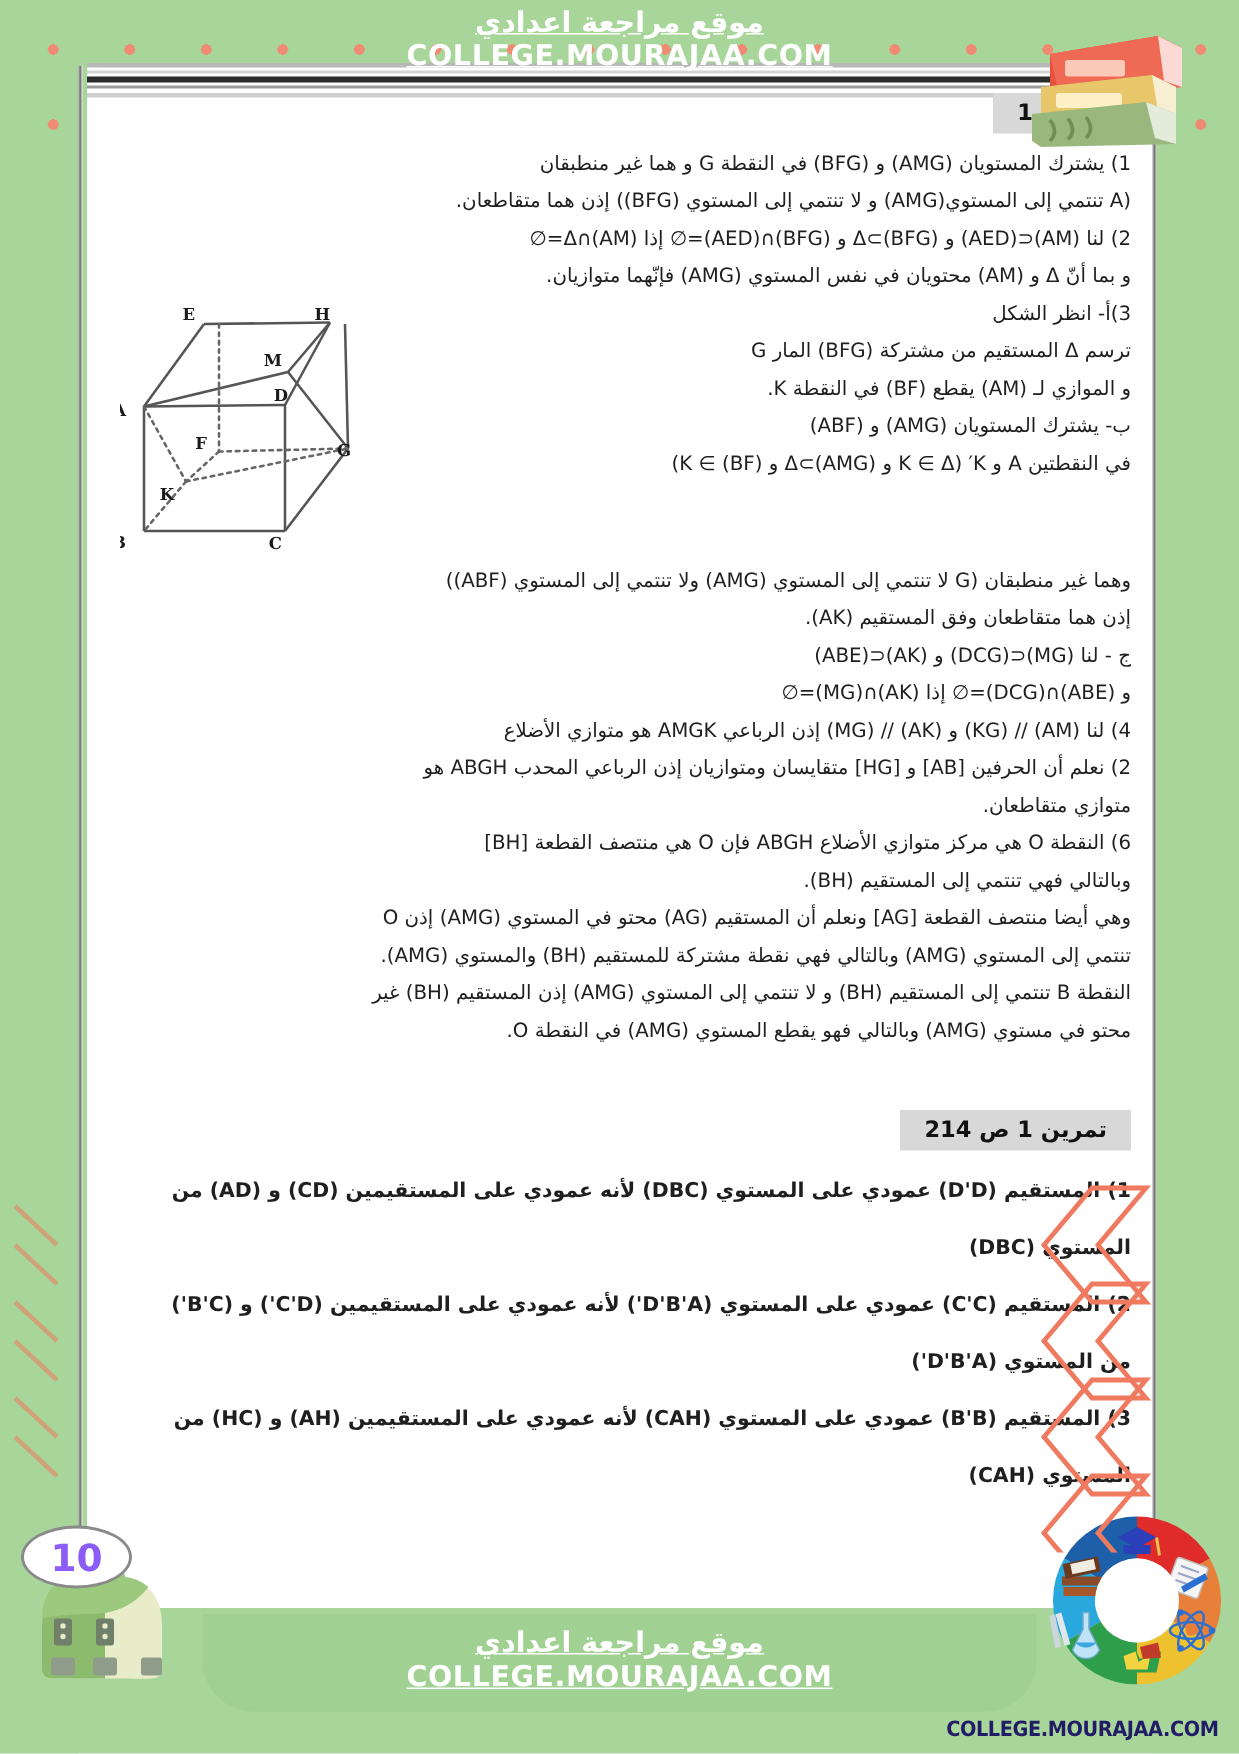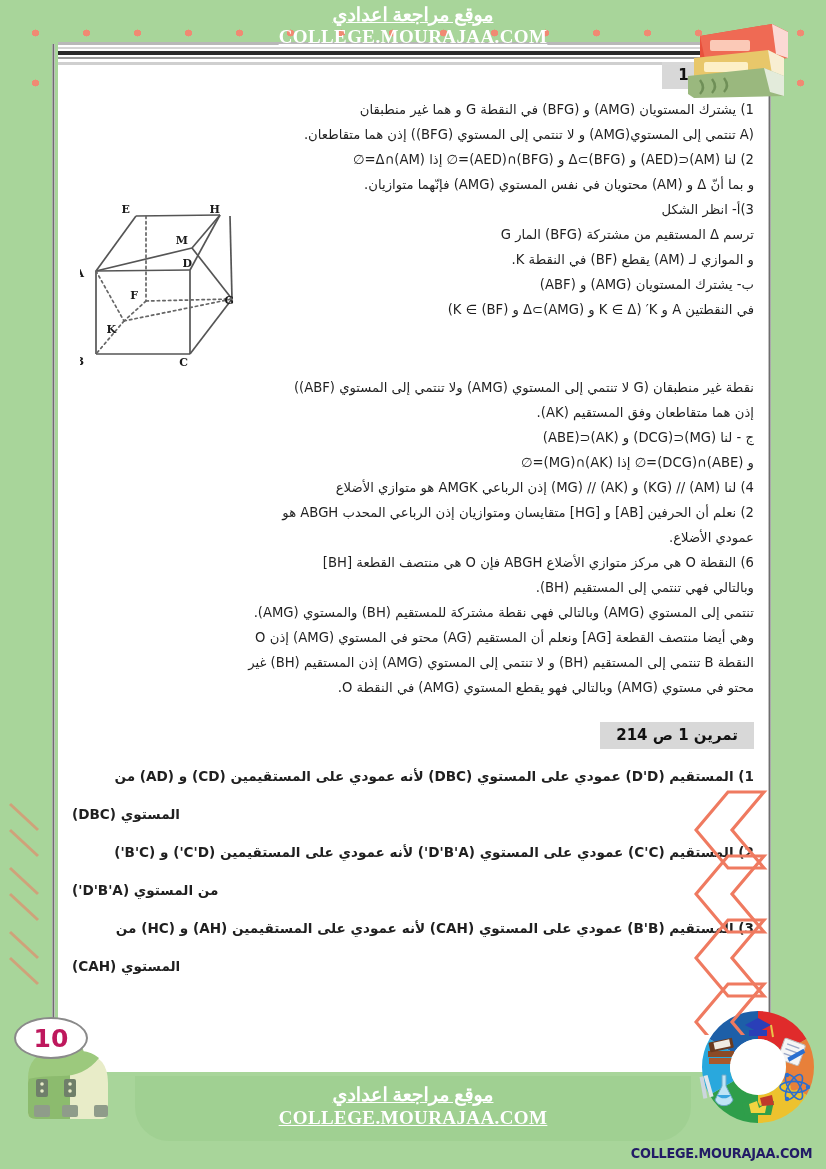--- a/index.html
+++ b/index.html
@@ -104,21 +104,20 @@
 
   
   .banner {
     position: absolute;
     left: 135px;
     width: 556px;
     text-align: center;
     color: #ffffff;
     z-index: 12;
     line-height: 1.18;
-    font-family: Liberation Serif, serif;
   }
   .banner-top { top: 4px; }
   .banner-bottom {
     bottom: 28px;
     background: #a0d092;
     border-radius: 0 0 34px 34px;
     padding: 8px 0 12px;
   }
   .banner .ar {
     font-size: 19px;
@@ -173,21 +172,21 @@
     background: #ffffff;
   }
   .page-number .num {
     position: absolute;
     inset: 0;
     display: flex;
     align-items: center;
     justify-content: center;
     font-size: 25px;
     font-weight: bold;
-    color: #be185d;
+    color: #8b5cf6;
     direction: ltr;
   }
 
   
   .content {
     position: absolute;
     left: 72px;
     top: 62px;
     width: 682px;
     height: 1000px;
@@ -210,21 +209,21 @@
   .block { clear: both; }
 
   .line {
     font-size: 13.2px;
     line-height: 25px;
     direction: rtl;
     white-space: nowrap;
     color: #1f1f1f;
     font-family: "DejaVu Sans", "Liberation Sans", sans-serif;
   }
-  .line.center  { text-align: left; }
+  .line.center  { text-align: right; }
 
   
   .figure-wrap {
     float: left;
     width: 180px;
     height: 172px;
     margin: 2px 8px 4px 8px;
   }
 
   
@@ -430,36 +429,36 @@
     </div>
 
     <div class="line">3)أ- انظر الشكل</div>
     <div class="line">ترسم Δ المستقيم من مشتركة (BFG) المار G</div>
     <div class="line">و الموازي لـ (AM) يقطع (BF) في النقطة K.</div>
     <div class="line">ب- يشترك المستويان (AMG) و (ABF)</div>
     <div class="line">في النقطتين A و K′ (K ∈ Δ و Δ⊂(AMG) و K ∈ (BF))</div>
 
     <div style="clear:both"></div>
 
-    <div class="line">نقطة غير منطبقان (G لا تنتمي إلى المستوي (AMG) ولا تنتمي إلى المستوي (ABF))</div>
+    <div class="line">وهما غير منطبقان (G لا تنتمي إلى المستوي (AMG) ولا تنتمي إلى المستوي (ABF))</div>
     <div class="line">إذن هما متقاطعان وفق المستقيم (AK).</div>
     <div class="line">ج - لنا (MG)⊂(DCG) و (AK)⊂(ABE)</div>
     <div class="line">و (ABE)∩(DCG)=∅ إذا (AK)∩(MG)=∅</div>
     <div class="line">4) لنا (AM) // (KG) و (AK) // (MG) إذن الرباعي AMGK هو متوازي الأضلاع</div>
     <div class="line">2) نعلم أن الحرفين [AB] و [HG] متقايسان ومتوازيان إذن الرباعي المحدب ABGH هو</div>
-    <div class="line">عمودي الأضلاع.</div>
+    <div class="line">متوازي متقاطعان.</div>
     <div class="line">6) النقطة O هي مركز متوازي الأضلاع ABGH فإن O هي منتصف القطعة [BH]</div>
     <div class="line">وبالتالي فهي تنتمي إلى المستقيم (BH).</div>
+    <div class="line">وهي أيضا منتصف القطعة [AG] ونعلم أن المستقيم (AG) محتو في المستوي (AMG) إذن O</div>
     <div class="line">تنتمي إلى المستوي (AMG) وبالتالي فهي نقطة مشتركة للمستقيم (BH) والمستوي (AMG).</div>
-    <div class="line">وهي أيضا منتصف القطعة [AG] ونعلم أن المستقيم (AG) محتو في المستوي (AMG) إذن O</div>
     <div class="line">النقطة B تنتمي إلى المستقيم (BH) و لا تنتمي إلى المستوي (AMG) إذن المستقيم (BH) غير</div>
     <div class="line">محتو في مستوي (AMG) وبالتالي فهو يقطع المستوي (AMG) في النقطة O.</div>
   </div>
 
-  <div class="block clearfix ex2" style="margin-top:22px;">
+  <div class="block clearfix ex2" style="margin-top:40px;">
 
     <div class="ex-head">تمرين 1 ص 214</div>
 
     <div style="clear:both"></div>
 
     <div class="line">1) المستقيم (D'D) عمودي على المستوي (DBC) لأنه عمودي على المستقيمين (CD) و (AD) من</div>
     <div class="line center">المستوي (DBC)</div>
     <div class="line">2) المستقيم (C'C) عمودي على المستوي (D'B'A') لأنه عمودي على المستقيمين (C'D') و (B'C')</div>
     <div class="line center">من المستوي (D'B'A')</div>
     <div class="line">3) المستقيم (B'B) عمودي على المستوي (CAH) لأنه عمودي على المستقيمين (AH) و (HC) من</div>

